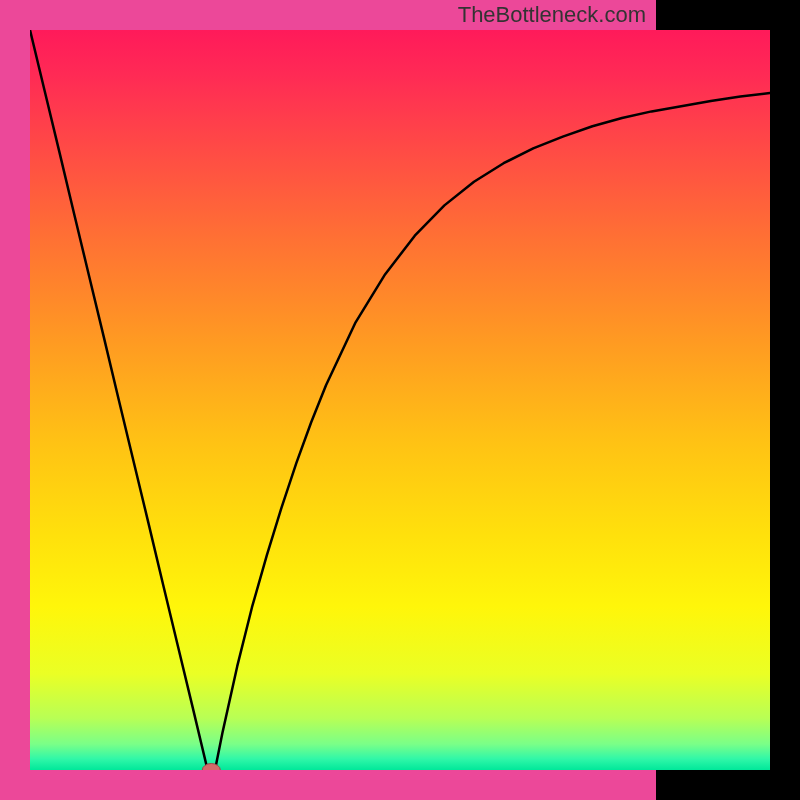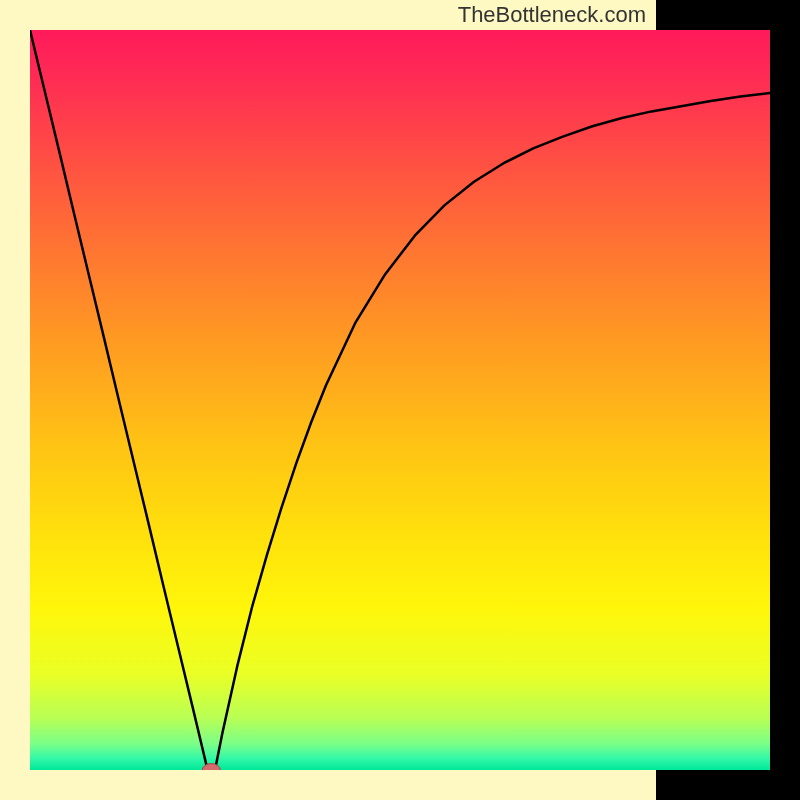--- a/index.html
+++ b/index.html
@@ -8,21 +8,21 @@
     width: 800px;
     height: 800px;
     background: #000;
     font-family: Arial, Helvetica, sans-serif;
     overflow: hidden;
   }
   .frame {
     position: relative;
     width: 656px;
     height: 800px;
-    background: #fef9c3;
+    background: #ec4899;
   }
   .watermark {
     position: absolute;
     top: 2px;
     right: 10px;
     color: #333;
     font-size: 22px;
     font-weight: 500;
     user-select: none;
     z-index: 10;

